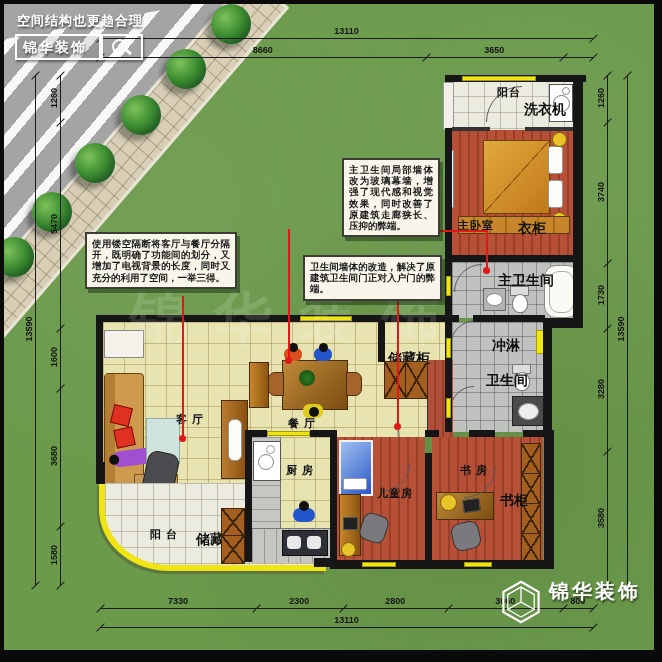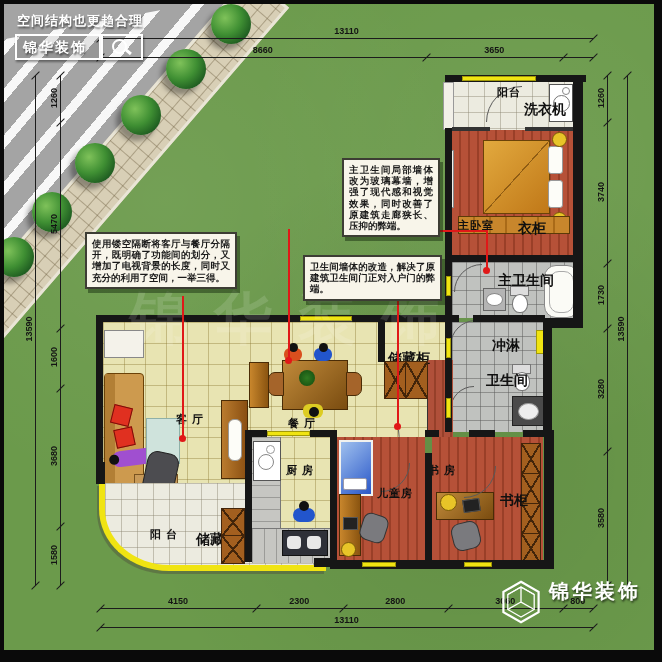--- a/index.html
+++ b/index.html
@@ -95,21 +95,21 @@
       <div class="tick" style="left: 587.936px; top: 37.5px;"></div>
       <div class="dline" style="left: 100px; top: 57px; width: 492.936px; height: 1px;"></div>
       <div class="tick" style="left: 95px; top: 56.5px;"></div>
       <div class="dlab" style="left: 100px; top: 45px; width: 325.616px;">8660</div>
       <div class="tick" style="left: 420.616px; top: 56.5px;"></div>
       <div class="dlab" style="left: 425.616px; top: 45px; width: 137.24px;">3650</div>
       <div class="tick" style="left: 557.856px; top: 56.5px;"></div>
       <div class="tick" style="left: 587.936px; top: 56.5px;"></div>
       <div class="dline" style="left: 100px; top: 608px; width: 492.936px; height: 1px;"></div>
       <div class="tick" style="left: 95px; top: 607.5px;"></div>
-      <div class="dlab" style="left: 100px; top: 596px; width: 156.04px;">4150</div>
+      <div class="dlab" style="left: 100px; top: 596px; width: 156.04px;">7330</div>
       <div class="tick" style="left: 251.04px; top: 607.5px;"></div>
       <div class="dlab" style="left: 256.04px; top: 596px; width: 86.48px;">2300</div>
       <div class="tick" style="left: 337.52px; top: 607.5px;"></div>
       <div class="dlab" style="left: 342.52px; top: 596px; width: 105.28px;">2800</div>
       <div class="tick" style="left: 442.8px; top: 607.5px;"></div>
       <div class="dlab" style="left: 447.8px; top: 596px; width: 115.056px;">3060</div>
       <div class="tick" style="left: 557.856px; top: 607.5px;"></div>
       <div class="dlab" style="left: 562.856px; top: 596px; width: 30.08px;">800</div>
       <div class="tick" style="left: 587.936px; top: 607.5px;"></div>
       <div class="dline" style="left: 100px; top: 627px; width: 492.936px; height: 1px;"></div>
@@ -276,21 +276,21 @@
     <div class="furn" style="left:436px;top:492px;width:56px;height:26px;background:linear-gradient(135deg,#c08a3a,#7a4c10);border:1px solid #4a2c06;">
       <div style="position:absolute;left:26px;top:6px;width:15px;height:11px;background:#222;border:1px solid #555;transform:rotate(-8deg);"></div>
     </div>
     <div class="furn" style="left:440px;top:494px;width:15px;height:15px;background:#e8c428;border:1px solid #7a5a08;border-radius:50%;"></div>
     <div class="furn" style="left:452px;top:522px;width:26px;height:26px;background:#7a7a7e;border:1px solid #333;border-radius:9px;transform:rotate(-14deg);"></div>
     <div class="xcell" style="left:521px;top:443px;width:18px;height:30px;"></div>
     <div class="xcell" style="left:521px;top:473px;width:18px;height:30px;"></div>
     <div class="xcell" style="left:521px;top:503px;width:18px;height:30px;"></div>
     <div class="xcell" style="left:521px;top:533px;width:18px;height:29px;"></div>
     <div class="arc qBR" style="left:432px;top:434px;width:62px;height:62px;"></div>
-    <div class="lbl" style="left:428px;top:463px;">书 房</div>
+    <div class="lbl" style="left:460px;top:463px;">书 房</div>
     <div class="lbl-s" style="left:500px;top:492px;">书柜</div>
 
     <div class="wall" style="left:443px;top:82px;width:9px;height:46px;background:#f2f0e8;border:1px solid #999;"></div>
     <div class="wall" style="left:445px;top:75px;width:141px;height:7px;"></div>
     <div class="win" style="left:462px;top:76px;width:74px;height:5px;"></div>
     <div class="wall" style="left:573px;top:78px;width:10px;height:250px;"></div>
     <div class="wall" style="left:445px;top:128px;width:7px;height:134px;"></div>
     <div class="wall" style="left:452px;top:127px;width:38px;height:4px;background:#333;"></div>
     <div class="wall" style="left:525px;top:127px;width:48px;height:4px;background:#333;"></div>
     <div class="wall" style="left:445px;top:255px;width:138px;height:7px;"></div>

